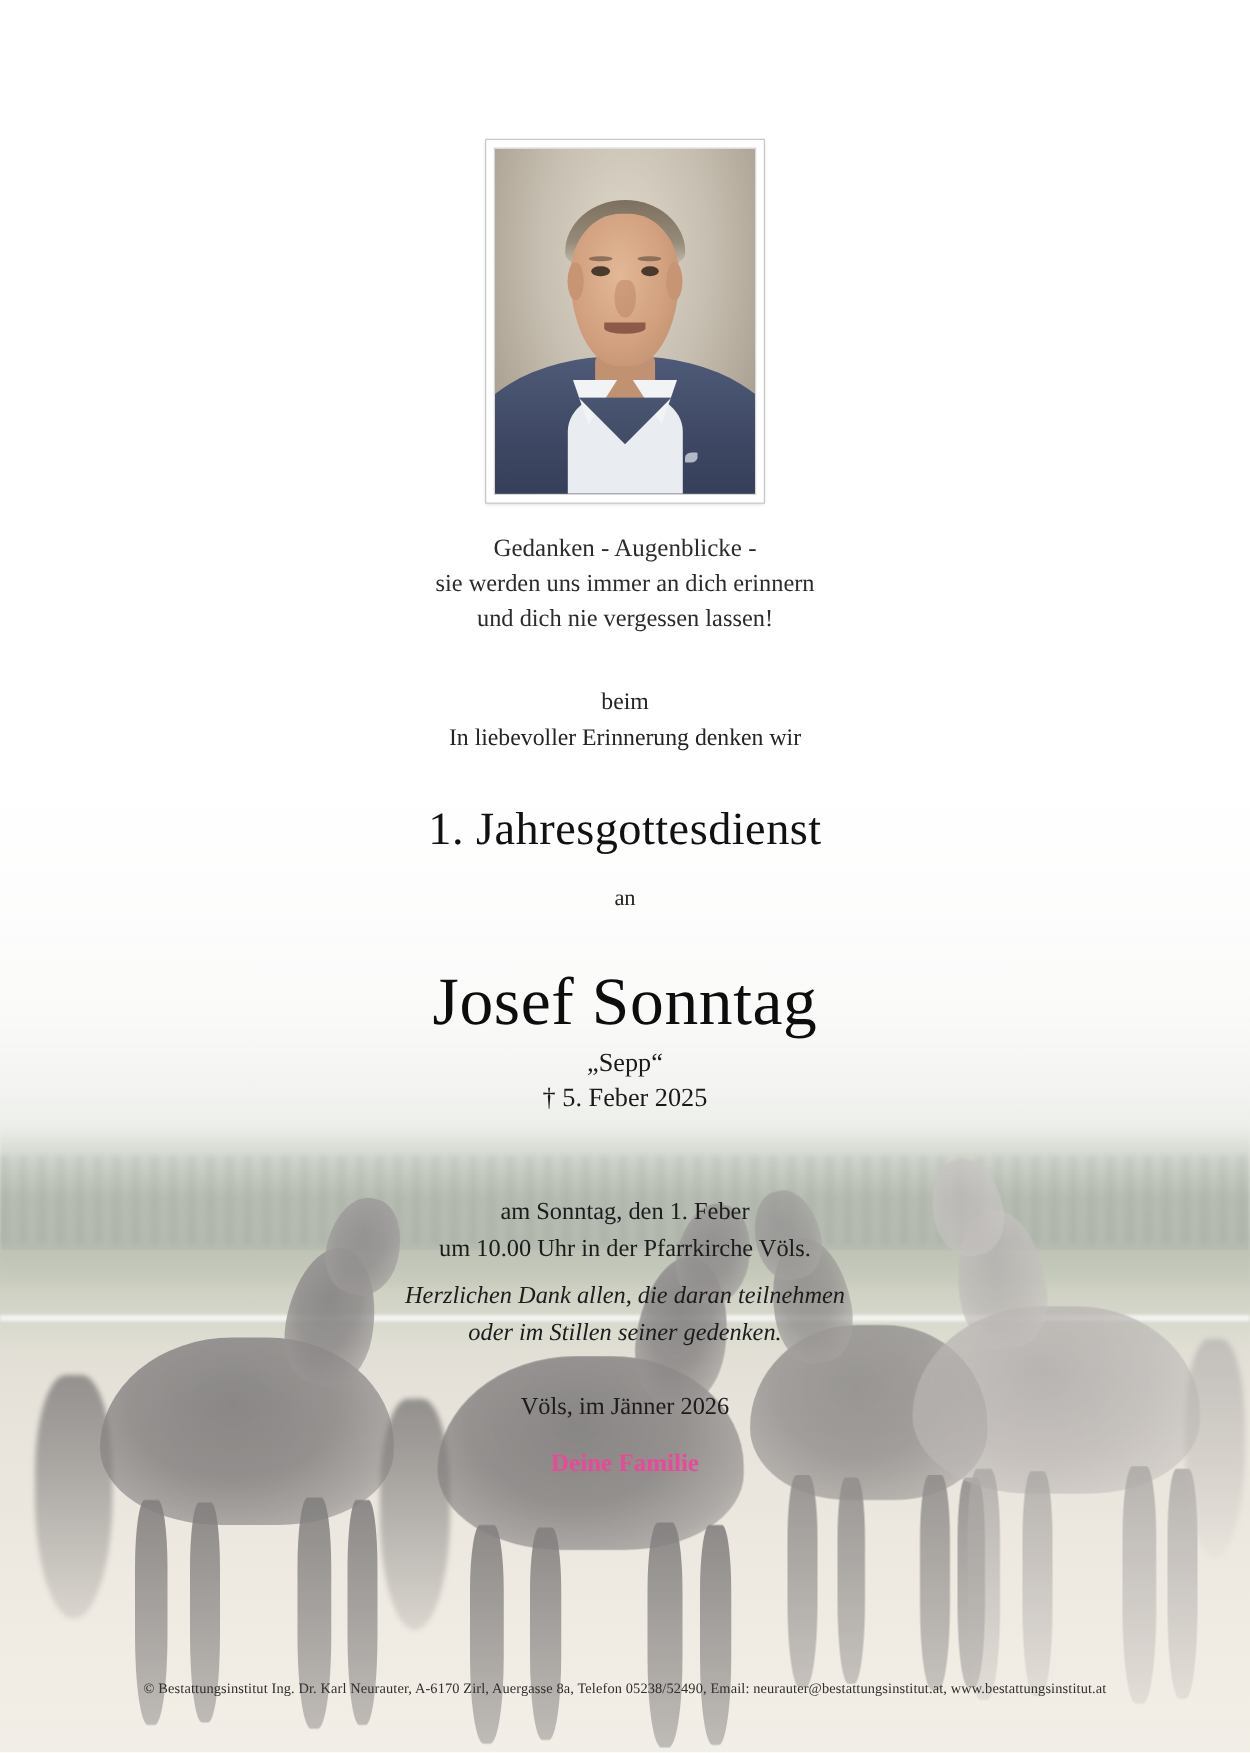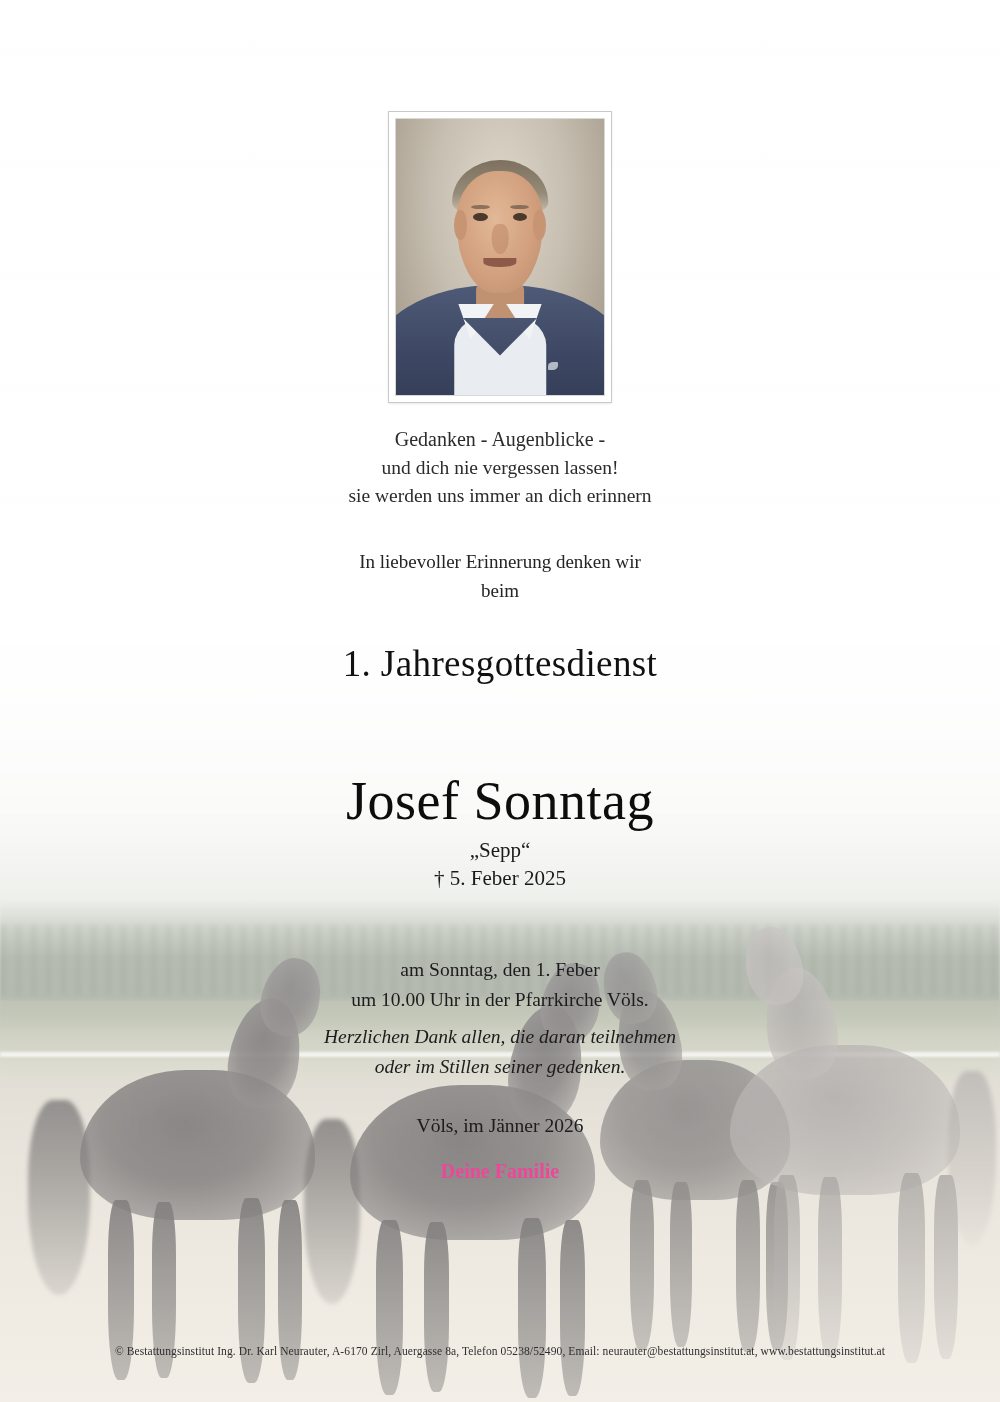--- a/index.html
+++ b/index.html
@@ -501,31 +501,32 @@
         <div class="p-eyeL"></div>
         <div class="p-eyeR"></div>
         <div class="p-nose"></div>
         <div class="p-mouth"></div>
         <div class="p-logo"></div>
       </div>
     </div>
 
     <div class="verse">
       <div class="ln1">Gedanken - Augenblicke -</div>
+      <div>sie werden uns immer an dich erinnern</div>
       <div>und dich nie vergessen lassen!</div>
-      <div>sie werden uns immer an dich erinnern</div>
     </div>
 
     <div class="memory">
+      <div>beim</div>
       <div>In liebevoller Erinnerung denken wir</div>
-      <div>beim</div>
     </div>
 
     <div class="service-title">1. Jahresgottesdienst</div>
 
+    <div class="an">an</div>
 
     <div class="name">Josef Sonntag</div>
     <div class="nickname">„Sepp“</div>
     <div class="death-date">† 5. Feber 2025</div>
 
     <div class="details">
       <div>am Sonntag, den 1. Feber</div>
       <div>um 10.00 Uhr in der Pfarrkirche Völs.</div>
     </div>
 

